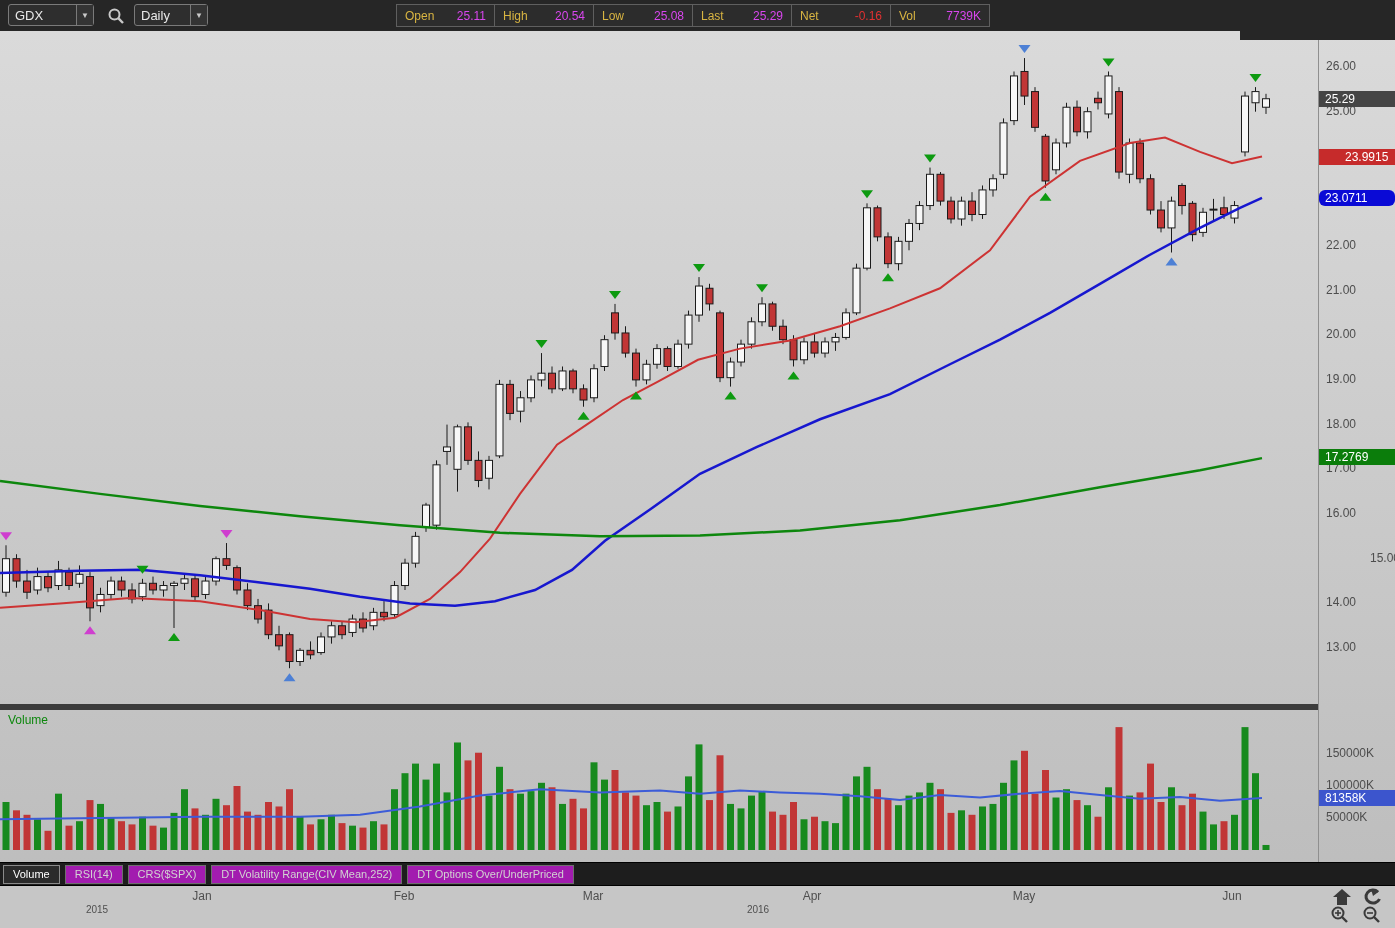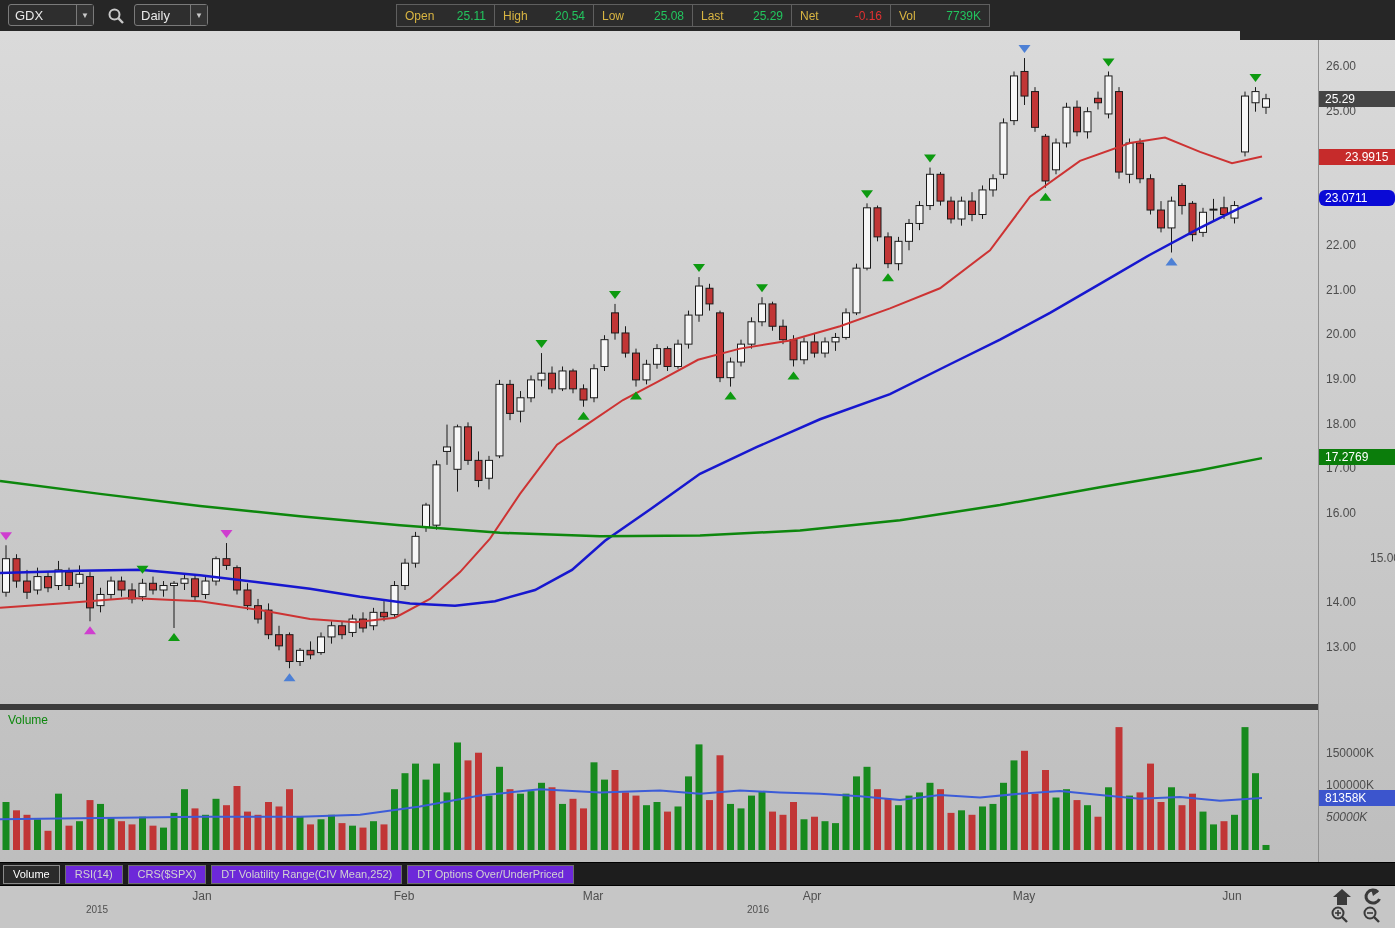--- a/index.html
+++ b/index.html
@@ -16,21 +16,21 @@
     align-items:center; justify-content:center; color:#c9c9c9; font-size:8px; background:#343434; }
   #symbolCombo { left:8px; width:86px; }
   #tfCombo { left:134px; width:74px; }
   .searchBtn { position:absolute; left:104px; top:5px; width:24px; height:21px; display:flex;
     align-items:center; justify-content:center; }
   .quoteBar { position:absolute; left:396px; top:4px; height:23px; display:flex; }
   .qcell { width:99px; height:23px; border:1px solid #5f5f5f; border-left-width:0;
     background:#2c2c2c; display:flex; align-items:center; justify-content:space-between; padding:0 8px; }
   .qcell:first-child { border-left-width:1px; }
   .qlabel { color:#d9b542; font-size:12px; }
-  .qvalue { color:#22c55e; font-size:12px; }
+  .qvalue { color:#d946ef; font-size:12px; }
   .qcell[data-name="quote-net"] .qvalue { color:#e03131; }
   .corner-strip { position:absolute; left:1240px; top:31px; width:155px; height:9px; background:#262626; z-index:5; }
 
   
   .chart-bg { position:absolute; left:0; top:31px; width:1395px; height:855px;
     background:linear-gradient(#dadada, #bdbdbd); }
   .pane-sep { position:absolute; left:0; top:704px; width:1318px; height:6px; background:#3c3c3c; z-index:6; }
   .axis-line { position:absolute; left:1318px; top:31px; width:1px; height:855px; background:#8f8f8f; z-index:4; }
 
   svg.pane { position:absolute; left:0; z-index:3; }
@@ -41,21 +41,21 @@
 
   
   .ptick, .vtick { position:absolute; left:1326px; color:#4d4d4d; font-size:12px; z-index:5; }
   .badge { position:absolute; left:1319px; width:76px; color:#fff; font-size:12px;
     padding:1px 0 1px 6px; z-index:8; }
 
   
   .tabbar { position:absolute; left:0; top:862px; width:1395px; height:24px; background:#1d1d1d;
     display:flex; align-items:center; gap:5px; padding-left:3px; z-index:10;
     border-top:1px solid #000; border-bottom:1px solid #000; }
-  .tab { font-size:11px; color:#d2d2d2; background:#6d28d9; border:1px solid #6e6e6e;
+  .tab { font-size:11px; color:#d2d2d2; background:#a21caf; border:1px solid #6e6e6e;
     padding:2px 9px 3px 9px; white-space:nowrap; cursor:default; }
   .tab.active { background:#2b2b2b; color:#ffffff; border-color:#8a8a8a; }
 
   
   .timebar { position:absolute; left:0; top:886px; width:1395px; height:42px; background:#c6c6c6; z-index:9; }
   .month { position:absolute; top:3px; width:44px; text-align:center; color:#4f4f4f; font-size:12px; }
   .year { position:absolute; top:18px; width:44px; text-align:center; color:#4f4f4f; font-size:10px; }
   .navicons { position:absolute; left:1326px; top:888px; width:66px; height:38px; z-index:11; }
   .navicons svg { position:absolute; }
 </style>
@@ -517,21 +517,21 @@
       <div class="ptick" data-name="price-tick-label" style="top: 327.2px;">20.00</div>
       <div class="ptick" data-name="price-tick-label" style="top: 371.9px;">19.00</div>
       <div class="ptick" data-name="price-tick-label" style="top: 416.6px;">18.00</div>
       <div class="ptick" data-name="price-tick-label" style="top: 461.3px;">17.00</div>
       <div class="ptick" data-name="price-tick-label" style="top: 506px;">16.00</div>
       <div class="ptick" data-name="price-tick-label" style="top: 550.7px; margin-left: 44px;">15.00</div>
       <div class="ptick" data-name="price-tick-label" style="top: 595.4px;">14.00</div>
       <div class="ptick" data-name="price-tick-label" style="top: 640.1px;">13.00</div>
       <div class="vtick" data-name="volume-tick-label" style="top: 746px;">150000K</div>
       <div class="vtick" data-name="volume-tick-label" style="top: 778px;">100000K</div>
-      <div class="vtick" data-name="volume-tick-label" style="top: 810px; font-style: italic;">50000K</div>
+      <div class="vtick" data-name="volume-tick-label" style="top: 810px;">50000K</div>
       <div class="badge" data-name="price-badge" style="top: 90.737px; background: rgb(69, 69, 69);">25.29</div>
       <div class="badge" data-name="price-badge" style="top: 148.78px; background: rgb(198, 43, 43); padding-left: 26px;">23.9915</div>
       <div class="badge" data-name="price-badge" style="top: 189.922px; background: rgb(10, 10, 214); border-radius: 6px;">23.0711</div>
       <div class="badge" data-name="price-badge" style="top: 448.923px; background: rgb(11, 125, 11);">17.2769</div>
       <div class="badge" data-name="volume-badge" style="top: 789.931px; background: rgb(60, 85, 205);">81358K</div>
       <div class="badge" data-name="volume-badge" style="top: 875px; background: rgb(11, 125, 11); margin-top: 33px;">7853K</div>
     </div>
 
   <div class="tabbar" id="tabbar" data-name="indicator-tab-bar">
       <div class="tab active" data-name="tab-volume">Volume</div>

